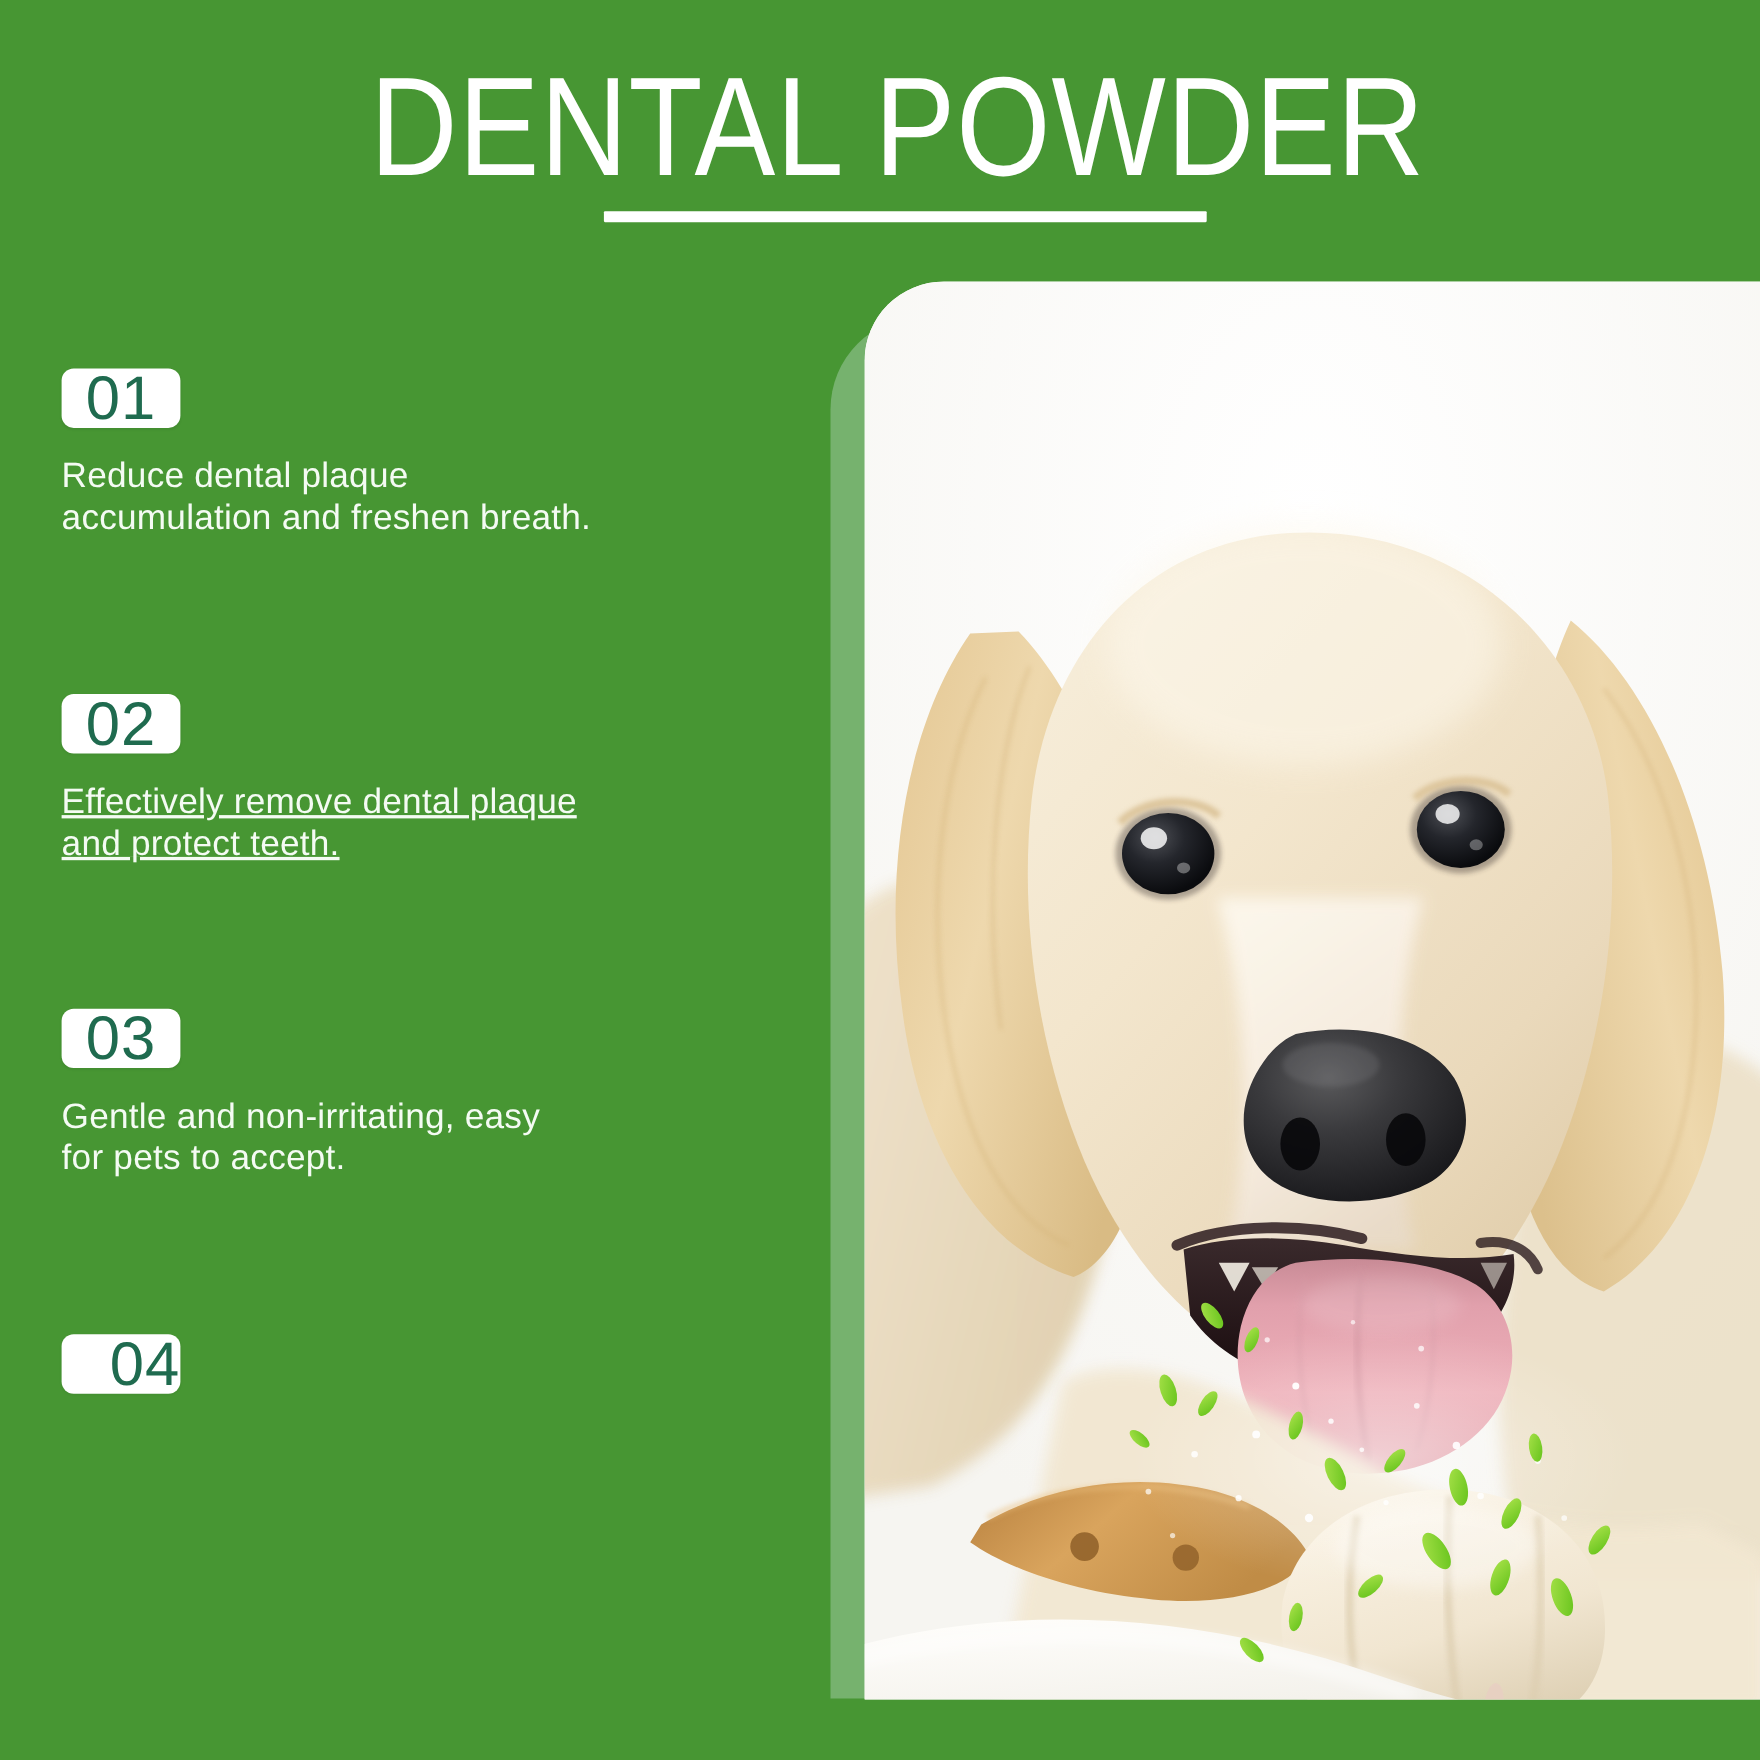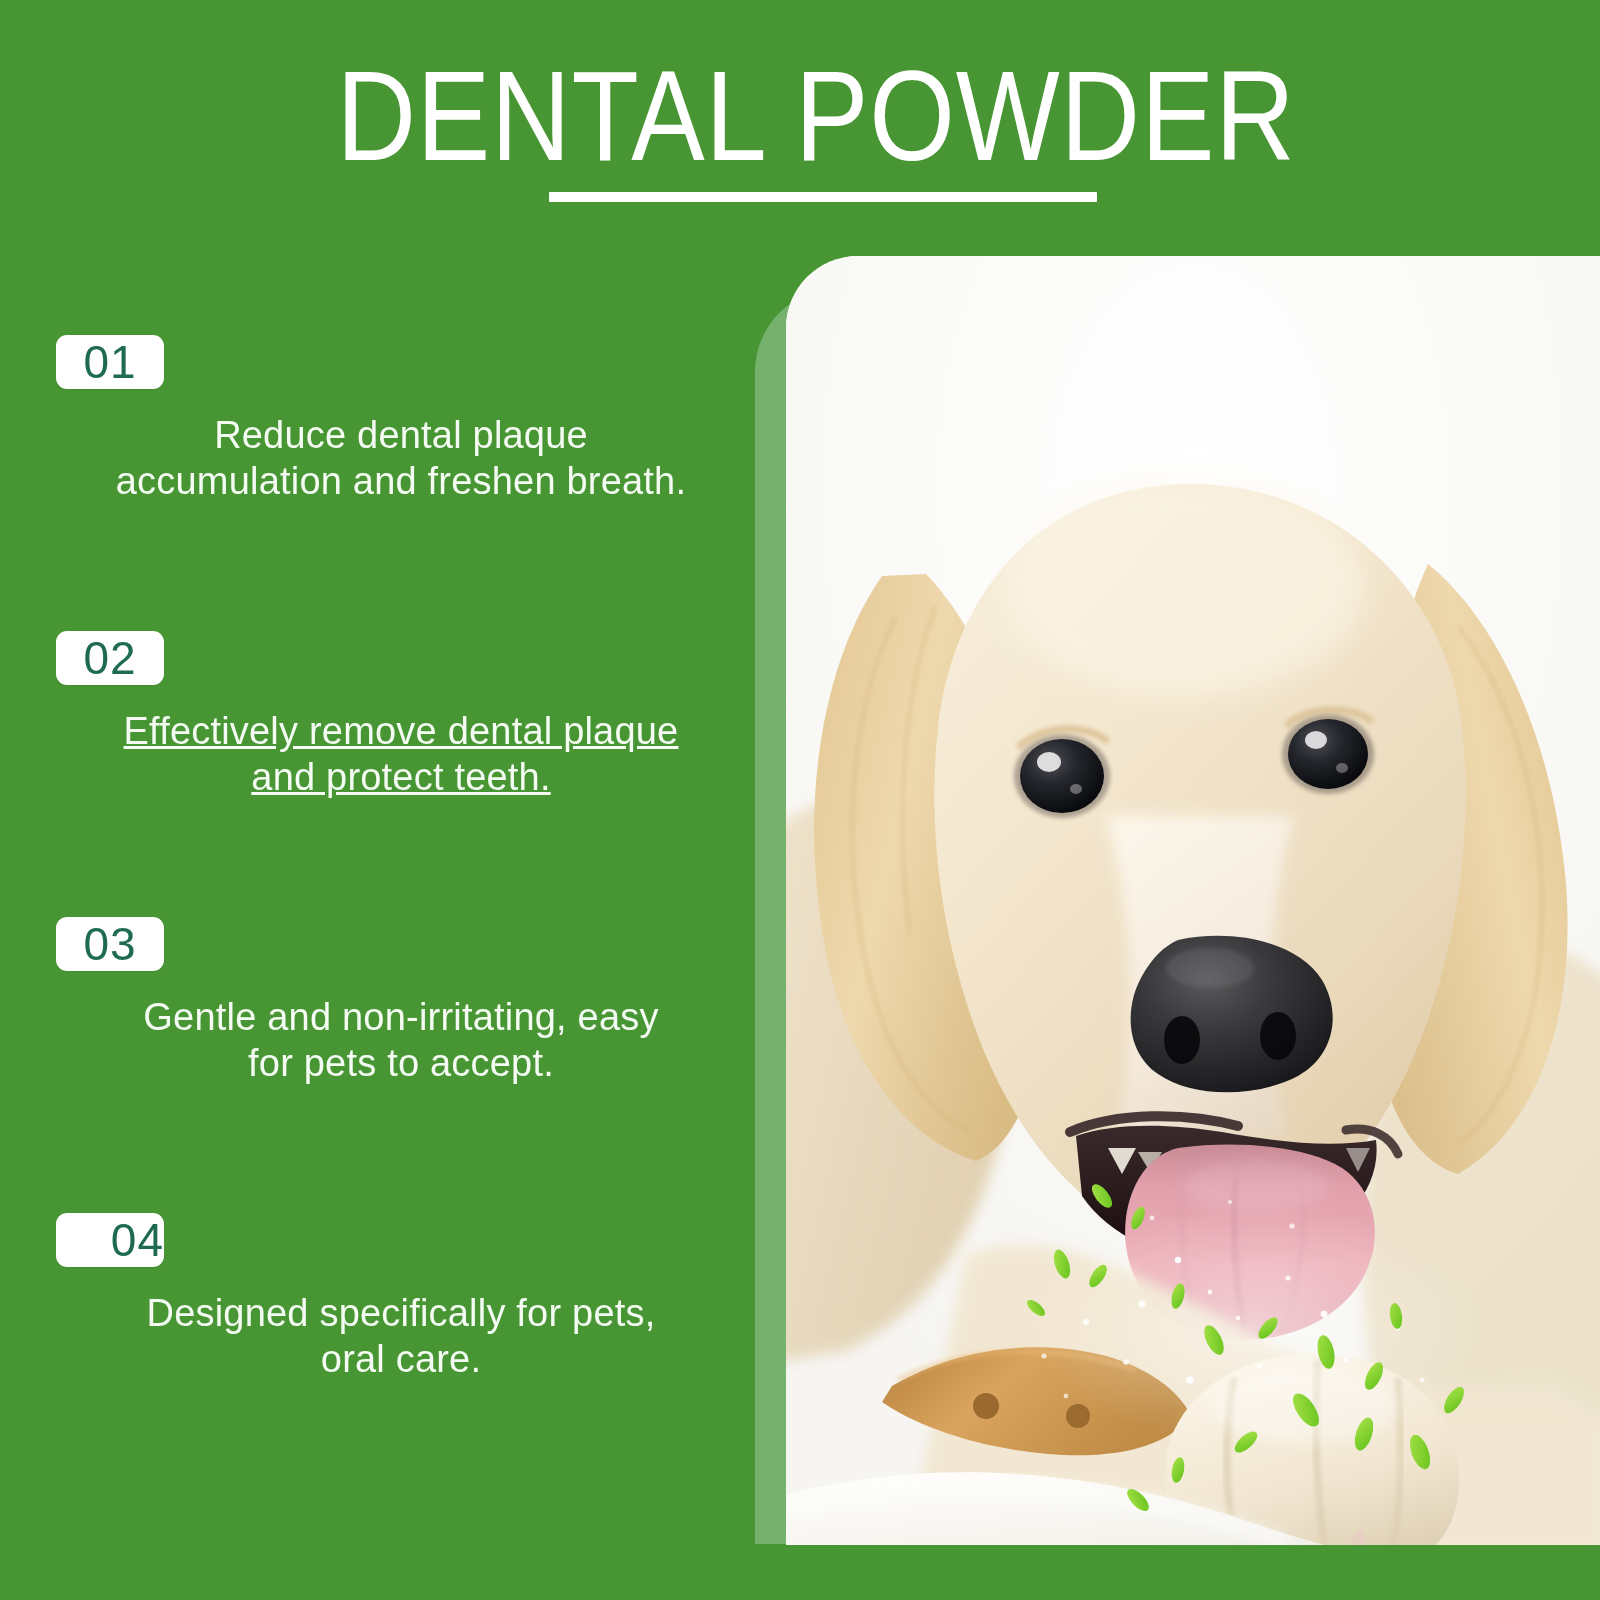--- a/index.html
+++ b/index.html
@@ -75,36 +75,35 @@
     background: #ffffff;
     border-radius: 11px;
     box-sizing: border-box;
     text-align: center;
     box-shadow: 0 1px 2px rgba(0,0,0,0.06);
   }
   .badge .num {
     display: block;
     color: #1f6b4f;
     font-family: "Liberation Sans Narrow", "Liberation Sans", sans-serif;
-    font-size: 46px;
+    font-size: 56px;
     font-weight: 400;
     line-height: 54px;
     letter-spacing: 1px;
   }
   .feature-text {
     margin-top: 24px;
     color: #f4fbf3;
     font-family: "Liberation Sans Narrow", "Liberation Sans", sans-serif;
-    font-size: 38px;
+    font-size: 32px;
     font-weight: 400;
     line-height: 1.20;
     letter-spacing: 0.2px;
     width: 690px;
     white-space: pre-line;
-    text-align: center;
   }
 
   
   .photo-shadow {
     position: absolute;
     left: 755px;
     top: 288px;
     width: 845px;
     height: 1256px;
     background: #76b26e;
@@ -160,22 +159,20 @@
         <span class="num" style="color: rgb(31, 107, 79);">03</span>
       </div>
       <div class="feature-text" style="color: rgb(244, 251, 243);">Gentle and non-irritating, easy
 for pets to accept.</div>
     </div>
 
     <div class="feature f3">
       <div class="badge">
         <span class="num" style="color: rgb(31, 107, 79); text-align: right;">04</span>
       </div>
-      <div class="feature-text" style="color: rgb(244, 251, 243);">Designed specifically for pets,
-oral care.</div>
     </div>
 
   </div>
 
   <div class="photo-shadow" style="background: rgb(118, 178, 110);"></div>
 
   <div class="photo-frame">
     <svg class="photo-canvas" viewBox="0 0 814 1289" preserveAspectRatio="xMidYMid slice">
       <defs>
         <radialGradient id="gBgGlow" cx="50%" cy="18%" r="75%">

